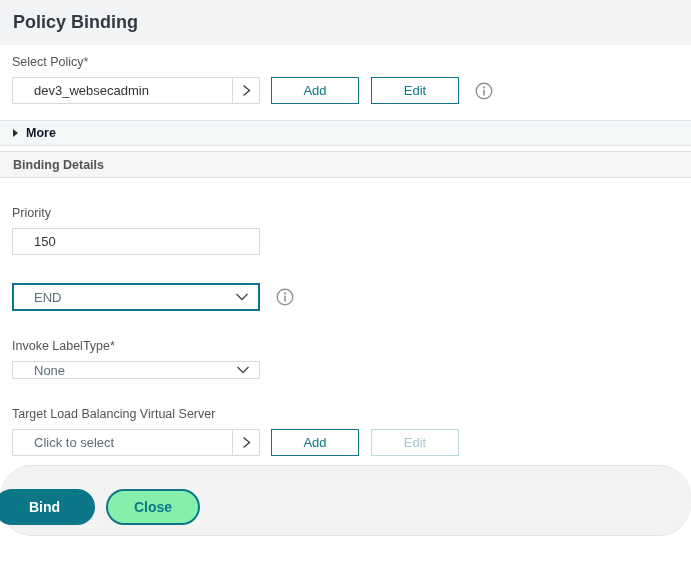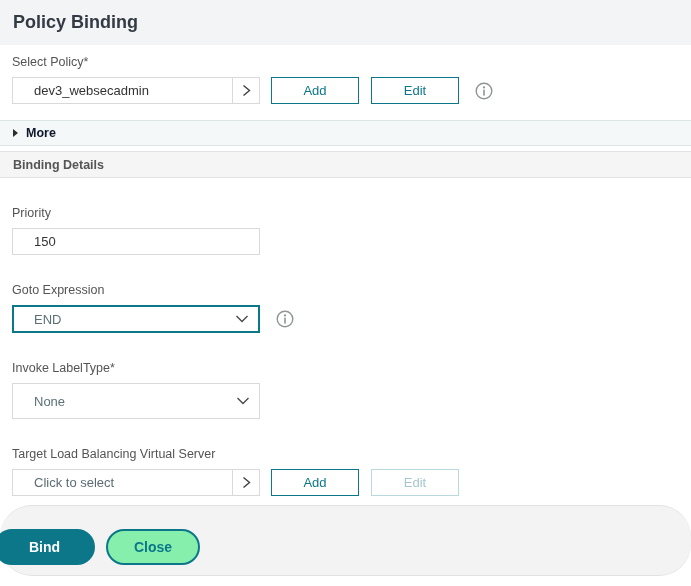--- a/index.html
+++ b/index.html
@@ -70,21 +70,21 @@
     padding-left: 21px;
     font-size: 13px;
     color: #333;
     font-family: "Liberation Sans", sans-serif;
     outline: none;
     background: #fff;
   }
 
   .select-box {
     width: 248px;
-    height: 36px;
+    height: 18px;
     border: 1px solid #d9d9d9;
     background: #fff;
     display: flex;
     align-items: center;
     padding-left: 21px;
     padding-right: 30px;
     font-size: 13px;
     color: #5b7077;
     position: relative;
     cursor: pointer;
@@ -259,21 +259,20 @@
 </div>
 
 <div class="form-area">
 
   <div class="group">
     <div class="field-label">Priority</div>
     <input class="text-input" type="text" value="150" style="">
   </div>
 
   <div class="group">
-    <div class="field-label">Goto Expression</div>
     <div class="field-row">
       <div class="select-box focused">
         <span>END</span>
         <span class="dd-arrow">
           <svg width="14" height="9" viewBox="0 0 14 9">
               <polyline points="1.5,1.5 7,7 12.5,1.5" fill="none" stroke="#4a4a4a" stroke-width="1.4"></polyline>
             </svg>
         </span>
       </div>
       <div class="gap16"></div>

